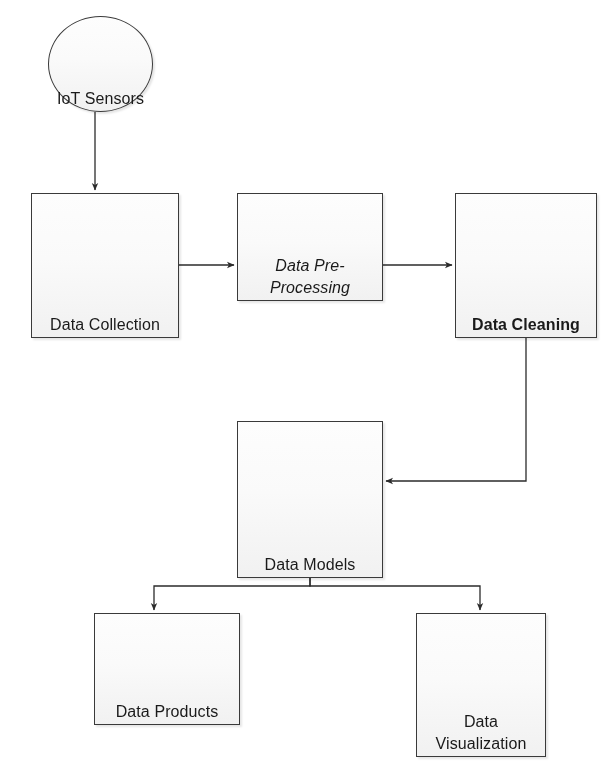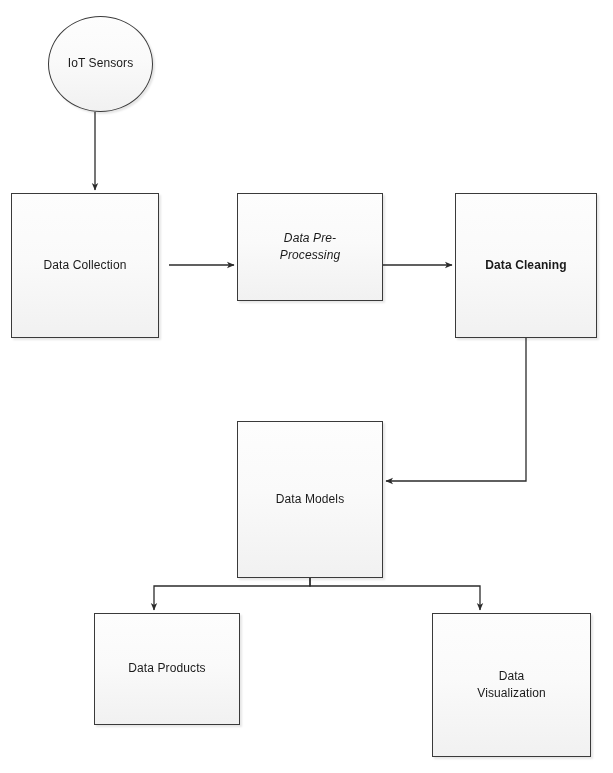--- a/index.html
+++ b/index.html
@@ -24,25 +24,25 @@
     left: 0;
     top: 0;
     width: 613px;
     height: 773px;
     pointer-events: none;
   }
   .node {
     position: absolute;
     box-sizing: border-box;
     display: flex;
-    align-items: center;
+    align-items: flex-end;
     justify-content: center;
     text-align: center;
     color: #1a1a1a;
-    font-size: 12px;
+    font-size: 16px;
     line-height: 1.42;
     letter-spacing: 0.1px;
     border: 1px solid #3a3a3a;
     background: linear-gradient(to bottom, #fdfdfd 0%, #fafafa 45%, #f1f1f1 100%);
     box-shadow: 2px 2px 2px rgba(0,0,0,0.10);
   }
   .node.rect {
     border-radius: 0;
   }
   .node.ellipse {
@@ -72,35 +72,35 @@
         <polyline points="526,338 526,481 386,481" marker-end="url(#arrowhead)"></polyline>
         <polyline points="310,566 310,586 154,586 154,610" marker-end="url(#arrowhead)"></polyline>
         <polyline points="310,566 310,586 480,586 480,610" marker-end="url(#arrowhead)"></polyline>
       </g>
   </svg>
 
   <div id="nodes">
       <div class="node ellipse" style="left: 48px; top: 16px; width: 105px; height: 96px;">
         <span class="node-label">IoT Sensors</span>
       </div>
-      <div class="node rect" style="left: 11px; top: 193px; width: 148px; height: 145px;">
+      <div class="node rect" style="left: 31px; top: 193px; width: 148px; height: 145px;">
         <span class="node-label">Data Collection</span>
       </div>
       <div class="node rect" style="left: 237px; top: 193px; width: 146px; height: 108px; font-style: italic;">
         <span class="node-label">Data Pre-
 Processing</span>
       </div>
       <div class="node rect" style="left: 455px; top: 193px; width: 142px; height: 145px; font-weight: bold;">
         <span class="node-label">Data Cleaning</span>
       </div>
       <div class="node rect" style="left: 237px; top: 421px; width: 146px; height: 157px;">
         <span class="node-label">Data Models</span>
       </div>
       <div class="node rect" style="left: 94px; top: 613px; width: 146px; height: 112px;">
         <span class="node-label">Data Products</span>
       </div>
-      <div class="node rect" style="left: 432px; top: 613px; width: 159px; height: 144px;">
+      <div class="node rect" style="left: 416px; top: 613px; width: 130px; height: 144px;">
         <span class="node-label">Data
 Visualization</span>
       </div>
     </div>
 
 </div>
 
 </body></html>

